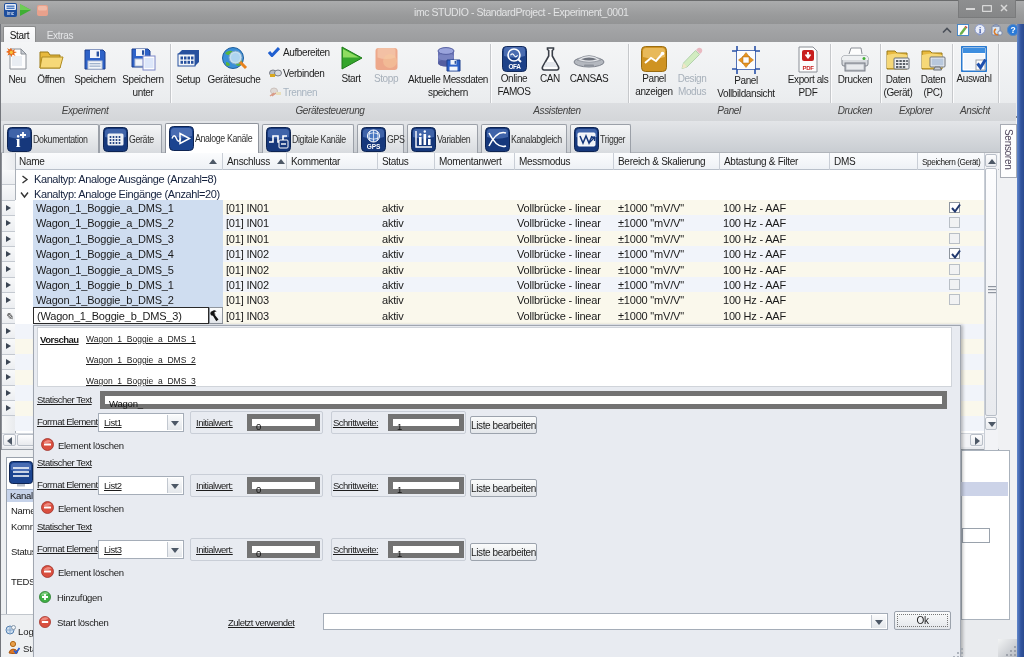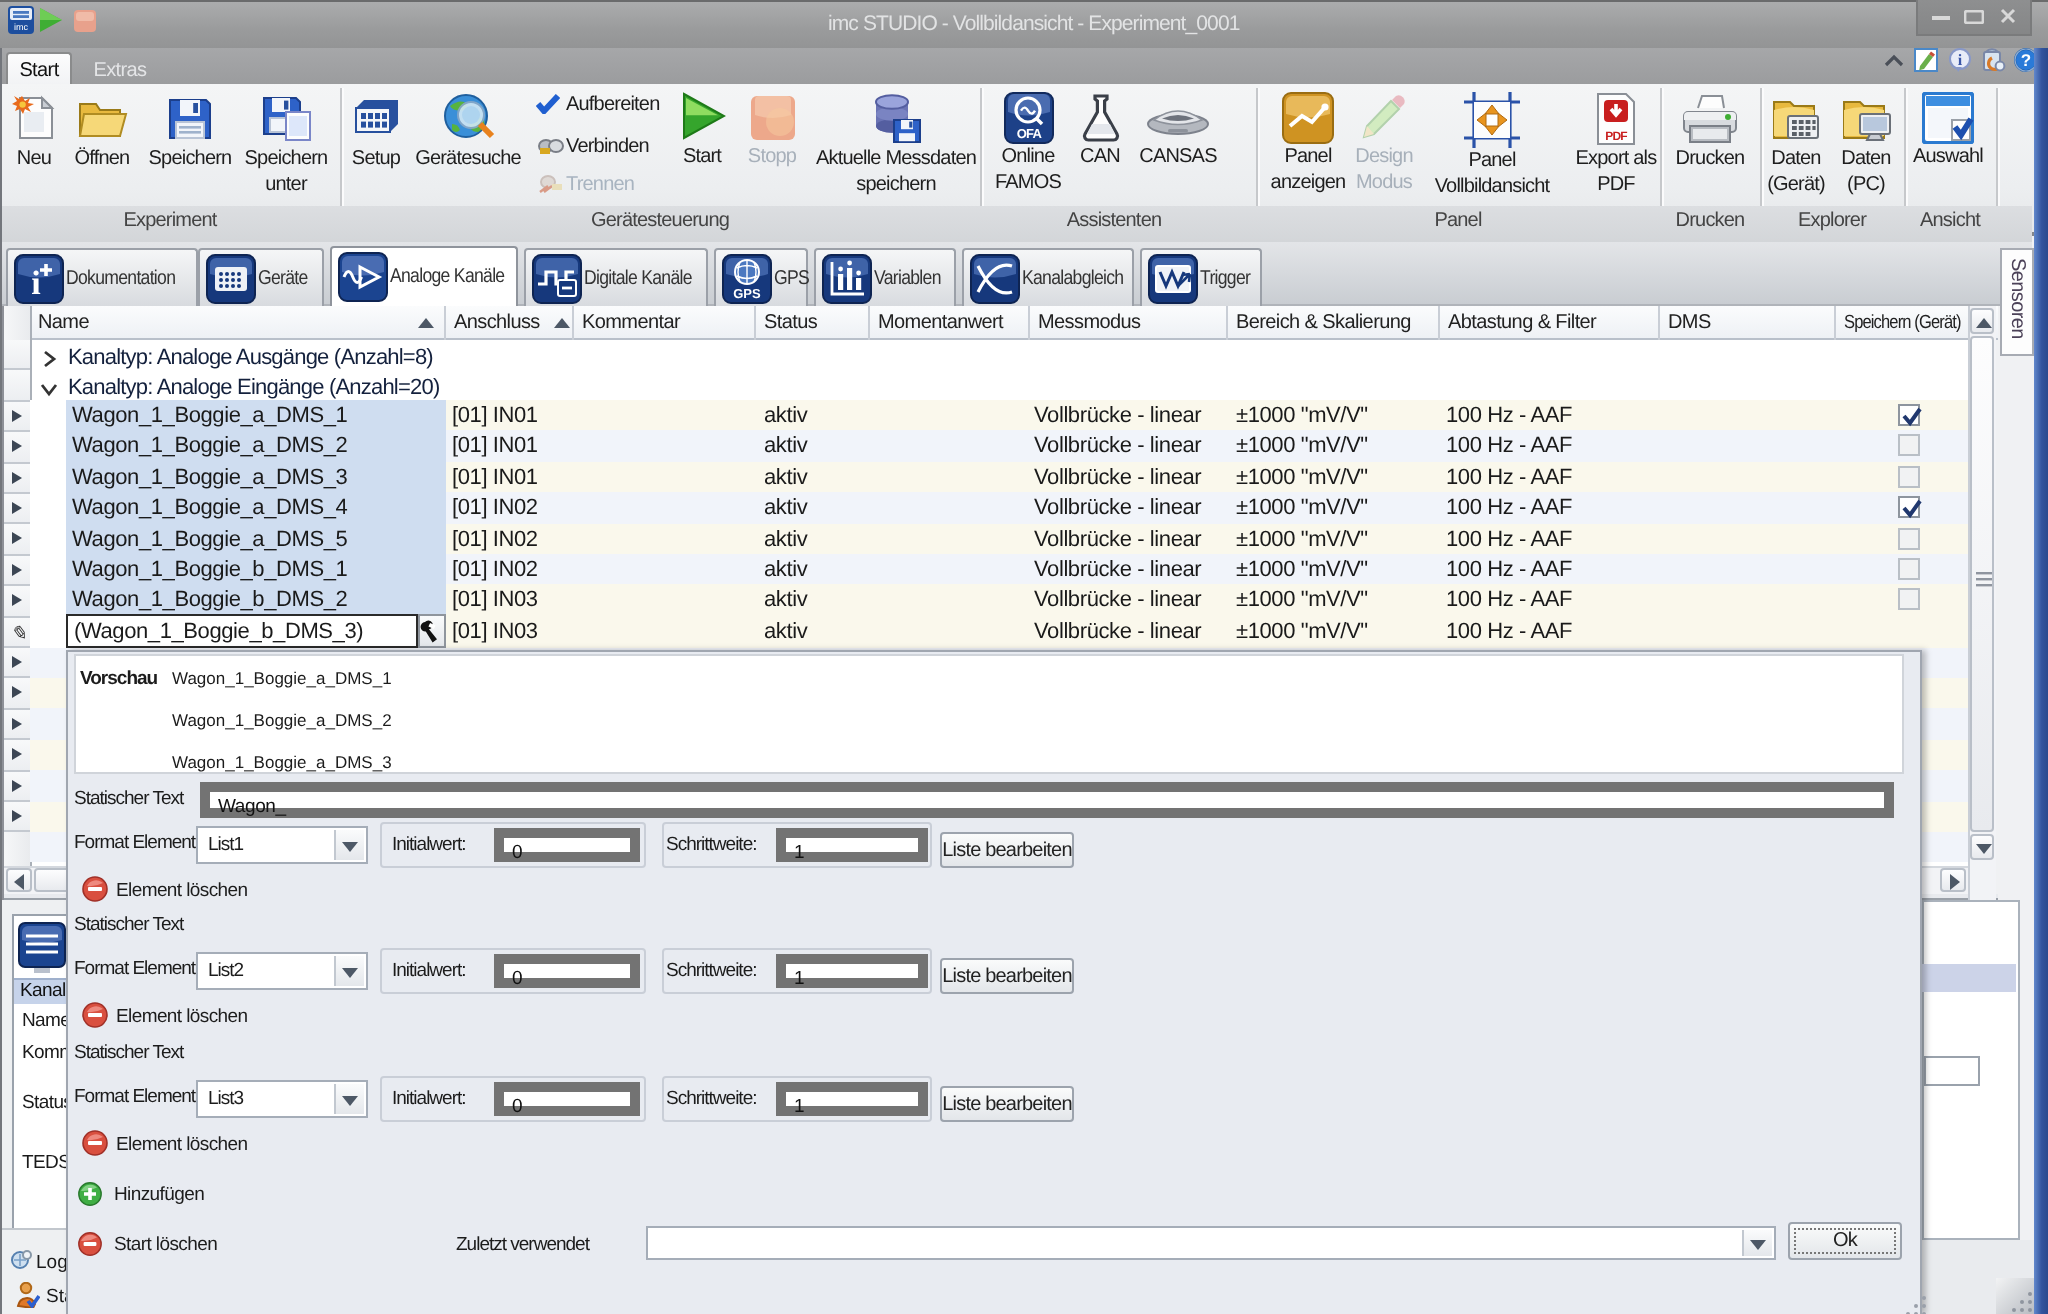--- a/index.html
+++ b/index.html
@@ -17,21 +17,21 @@
 
 .qicon { position:absolute; }
 
 
 #tabrow { left:0; top:24px; width:1024px; height:18px; background:linear-gradient(#a6a7a9,#9b9c9e); }
 #starttab { left:3px; top:26px; width:33px; height:16px; background:linear-gradient(#fcfcfd,#f2f3f5); border:1px solid #8a8b8c; border-bottom:none; border-radius:2px 2px 0 0; text-align:center; color:#111; padding-top:3px; font-size:10px; letter-spacing:-0.3px; }
 #extrastab { left:40px; top:30px; width:40px; color:#e4e5e7; text-align:center; font-size:10px; letter-spacing:-0.3px; }
 
 
 #ribbon { left:0; top:42px; width:1024px; height:76px; background:linear-gradient(#f4f5f6,#eceef0 70%,#e6e8ea); border-bottom:2px solid #83868b; }
-#grouplabels { position:absolute; left:0; top:61px; width:1016px; height:26px; background:linear-gradient(#dcdee1,#cfd2d5); color:#444; }
+#grouplabels { position:absolute; left:0; top:61px; width:1016px; height:26px; background:linear-gradient(#dcdee1,#cfd2d5); color:#444;font-style:italic; }
 .glabel { position:absolute; top:2px; text-align:center; font-size:10px; letter-spacing:-0.4px; }
 .gsep { position:absolute; top:2px; width:1px; height:72px; background:#c6c8cb; box-shadow:1px 0 0 #fbfbfc; }
 .rbtn { position:absolute; text-align:center; color:#1e1e1e; font-size:10px; letter-spacing:-0.4px; line-height:12.8px; }
 .rbtn .ic { display:block; margin:0 auto 1px auto; }
 .rbtn.dis { color:#a7b0ba; }
 .smallrow { position:absolute; font-size:10px; letter-spacing:-0.4px; color:#1e1e1e; }
 
 
 #tabstrip { left:0; top:121px; width:1016px; height:32px; background:linear-gradient(#e3e5e8,#c9cdd2); border-bottom:1px solid #b0b4ba; }
 .dtab { position:absolute; top:3px; height:29px; border:1px solid #9ba0a8; border-bottom:none; border-radius:2px 2px 0 0; background:linear-gradient(#f5f6f7,#d8dbdf); }
@@ -56,39 +56,39 @@
 .cb svg { position:absolute; left:-1px; top:-2px; }
 .sbtn { position:absolute; background:linear-gradient(#fdfdfe,#e8eaee); border:1px solid #b9bfc8; border-radius:2px; }
 .tri-up { width:0;height:0;border-left:4px solid transparent;border-right:4px solid transparent;border-bottom:5px solid #4d5866; position:absolute; }
 .tri-dn { width:0;height:0;border-left:4px solid transparent;border-right:4px solid transparent;border-top:5px solid #4d5866; position:absolute; }
 .tri-lf { width:0;height:0;border-top:4px solid transparent;border-bottom:4px solid transparent;border-right:5px solid #4d5866; position:absolute; }
 .tri-rt { width:0;height:0;border-top:4px solid transparent;border-bottom:4px solid transparent;border-left:5px solid #4d5866; position:absolute; }
 
 
 #dialog { z-index:10; left:33px; top:325px; width:928px; height:332px; background:#e8ebf1; border:1px solid #a0a6b0; border-bottom:none; box-shadow:2px 0 3px rgba(0,0,0,0.25); }
 #preview { position:absolute; left:3px; top:1px; width:915px; height:60px; background:#fff; border:1px solid #d0d4da; }
-.dlbl { position:absolute; color:#1c1c1c; font-size:9.5px; letter-spacing:-0.5px; white-space:nowrap; }
+.dlbl { position:absolute; color:#1c1c1c; font-size:9.5px; letter-spacing:-0.5px; white-space:nowrap;text-decoration:underline; }
 .dinput { position:absolute; background:#fff; border:5px solid #737373; color:#111; padding:2px 0 0 4px; font-size:9.5px; letter-spacing:-0.2px; }
 .dcombo { position:absolute; background:#fff; border:1px solid #a5adb8; }
 .dcombo .cbtn { position:absolute; right:1px; top:1px; bottom:1px; width:15px; background:linear-gradient(#fafbfc,#e4e7eb); border-left:1px solid #c2c8d0; }
 .groupbox { position:absolute; border:1px solid #c9ced7; border-radius:2px; height:23px; }
 .dbtn { position:absolute; background:linear-gradient(#fafbfb,#e3e6ea); border:1px solid #9ca3ad; border-radius:2px; text-align:center; color:#222; letter-spacing:-0.4px; font-size:10px; white-space:nowrap; overflow:hidden; }
 .iconrow { position:absolute; color:#1c1c1c; font-size:9.5px; letter-spacing:-0.3px; }
 
 
 #senstab { z-index:20; left:1000px; top:124px; width:17px; height:54px; background:#fdfdfd; border:1px solid #a7abb3; }
 #senstab span { position:absolute; left:13px; top:4px; transform:rotate(90deg); transform-origin:0 0; white-space:nowrap; color:#4c4258; font-size:10px; letter-spacing:-0.3px; }
 #blueedge { z-index:21; left:1017px; top:24px; width:7px; height:633px; background:linear-gradient(90deg,#6288cc,#32549e 55%,#2a4a8e); }
 </style>
 </head>
 <body>
 <div id="app">
 
   <div class="abs" id="titlebar"></div>
-  <div class="abs" id="title-text">imc STUDIO - Vollbildansicht - Experiment_0001</div>
+  <div class="abs" id="title-text">imc STUDIO - StandardProject - Experiment_0001</div>
   <div class="abs" id="winbtns"></div>
   <svg class="abs" style="left:966px;top:8px;" width="9" height="3" viewBox="0 0 9 3">
       <rect width="9" height="2" fill="#d8d8d8"></rect>
     </svg>
   <svg class="abs" style="left:982px;top:5px;" width="10" height="7" viewBox="0 0 10 7">
       <rect x="0.5" y="0.5" width="9" height="6" rx="1" fill="none" stroke="#d8d8d8" stroke-width="1.4"></rect>
     </svg>
   <svg class="abs" style="left:1000px;top:4px;" width="8" height="8" viewBox="0 0 8 8">
       <path d="M1,1 L7,7 M7,1 L1,7" stroke="#d8d8d8" stroke-width="1.5"></path>
     </svg>

